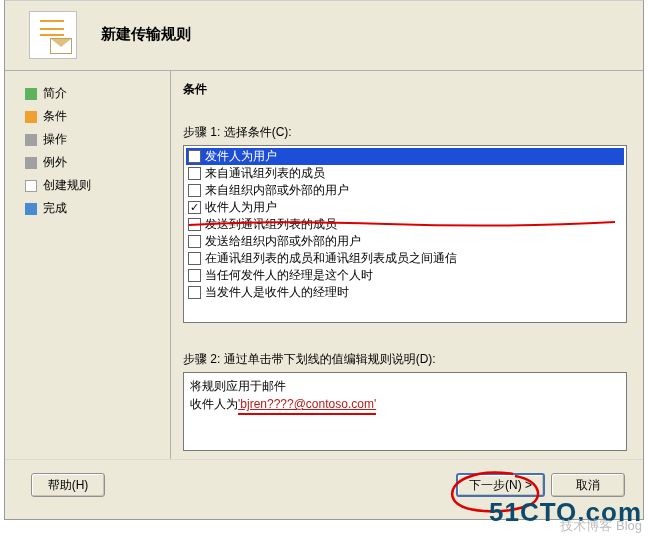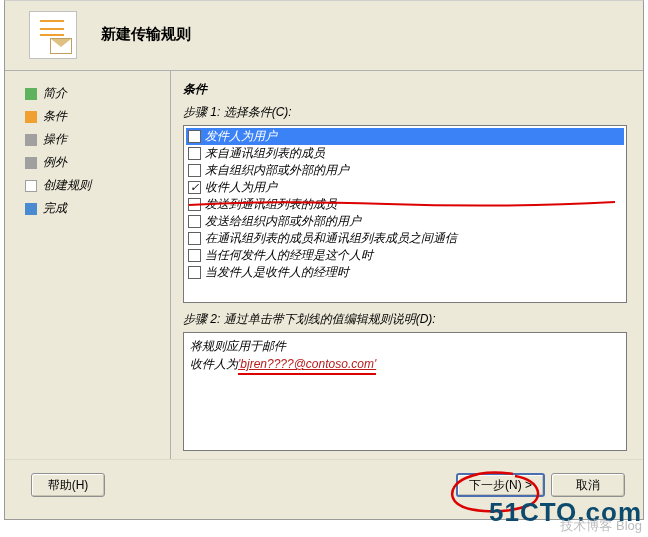--- a/index.html
+++ b/index.html
@@ -67,21 +67,20 @@
     border-top:8px solid #e0c080;
   }
   .title {
     font-size: 15px;
     font-weight: bold;
   }
 
   .body {
     display: flex;
     height: 388px;
-    font-style: italic;
   }
 
   .sidebar {
     width: 165px;
     padding: 14px 10px 10px 20px;
     flex: none;
   }
   .side-item {
     display: flex;
     align-items: center;
@@ -103,21 +102,21 @@
     flex: 1;
     border-left: 1px solid #b0b0b0;
     padding: 10px 16px 8px 12px;
     display: flex;
     flex-direction: column;
   }
   .section-title {
     font-weight: bold;
     margin-bottom: 6px;
   }
-  .step-label { margin-bottom: 4px; }
+  .step-label { margin-bottom: 4px; margin-top: 20px; }
 
   .listbox-wrap {
     position: relative;
     height: 178px;
     margin-bottom: 8px;
   }
   .listbox {
     width: 100%;
     height: 100%;
     border: 1px solid #7a7a7a;
@@ -125,21 +124,21 @@
     overflow-y: scroll;
     padding: 2px;
   }
   .row {
     display: flex;
     align-items: center;
     height: 17px;
     padding-left: 2px;
   }
   .row.selected {
-    background: #3b82f6;
+    background: #1d4ed8;
     color: #fff;
   }
   .row .cb {
     width: 13px; height: 13px;
     border: 1px solid #606060;
     background: #fff;
     margin-right: 4px;
     flex: none;
     line-height: 11px;
     font-size: 11px;

